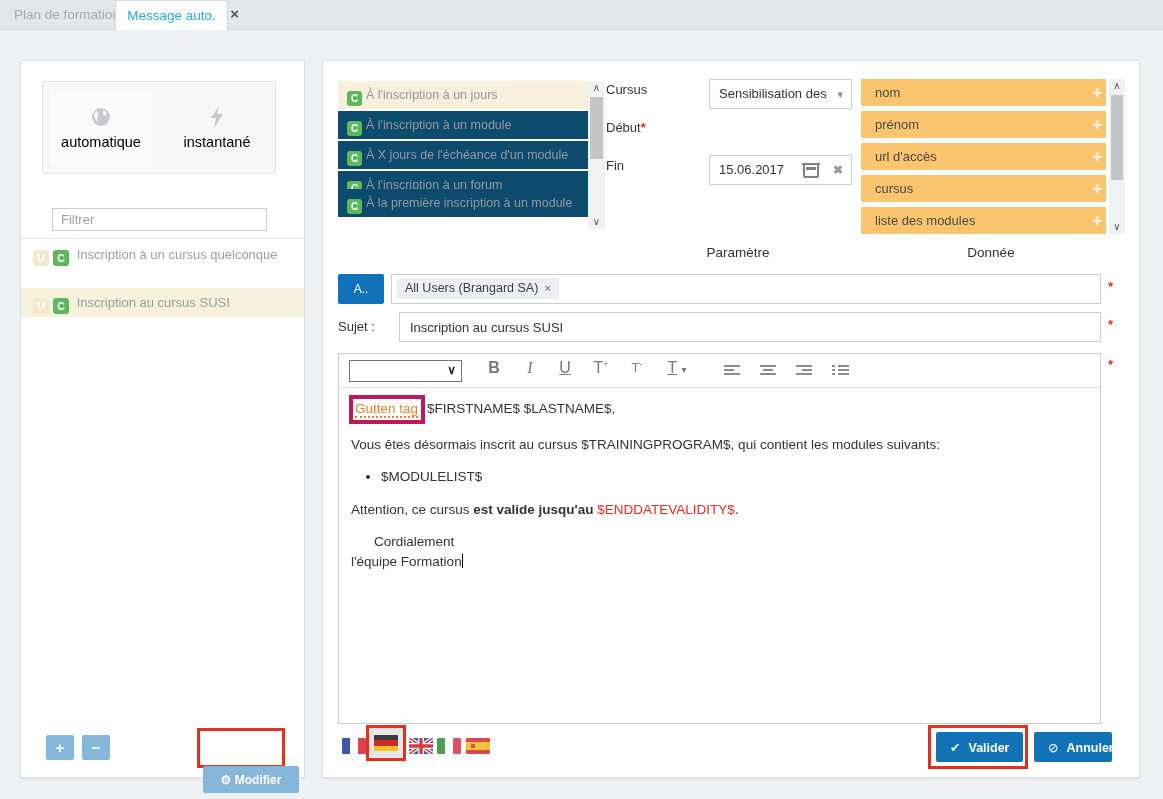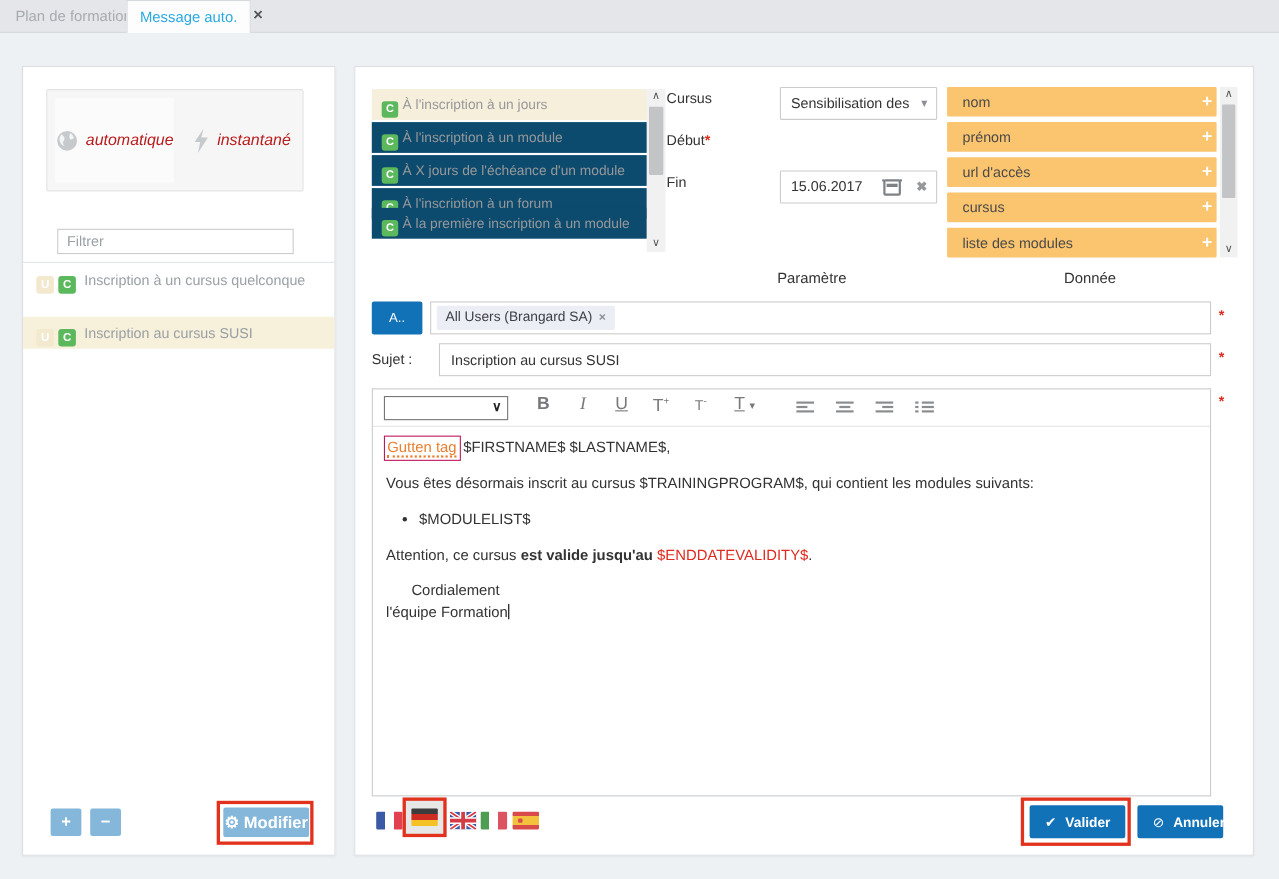--- a/index.html
+++ b/index.html
@@ -14,38 +14,38 @@
   .tab.active { left:115px; width:113px; background:#fdfdfe; color:#2aa9e0; border:1px solid #d7dadd; border-bottom:none; text-align:center; padding:0;}
   .tab-close { position:absolute; right:-12px; top:-2px; font-size:15px; font-weight:bold; color:#555; cursor:pointer; }
 
   
   .panel { position:absolute; background:#fff; border:1px solid #dcdfe3; box-shadow:0 1px 2px rgba(0,0,0,.05); }
   #left-panel { left:20px; top:60px; width:285px; height:718px; }
   #right-panel { left:322px; top:60px; width:818px; height:718px; }
 
   
   .mode-box { position:absolute; left:21px; top:20px; width:234px; height:93px; background:#f6f6f7; border:1px solid #e3e3e5; border-radius:2px; display:flex; }
-  .mode-btn { flex:1; margin:7px; display:flex; align-items:center; justify-content:center; color:#b91c1c; font-size:14.5px; gap:6px;font-style:italic;}
+  .mode-btn { flex:1; margin:7px; display:flex; flex-direction:column; align-items:center; justify-content:center; color:#000000; font-size:14.5px; gap:6px;}
   .mode-btn.sel { background:#fbfbfc; }
   .mode-btn svg { display:block; }
 
   
   .filter-input { position:absolute; left:31px; top:147px; width:215px; height:23px; border:1px solid #ccc; font-size:13px; padding:0 8px; color:#333; font-family:"Liberation Sans",sans-serif;}
   .filter-input::placeholder { color:#9aa0a5; }
   .left-divider { position:absolute; left:0; top:177px; width:283px; border-top:1px solid #e2e4e7; }
   .msg-item { position:absolute; left:0; width:283px; font-size:13px; color:#9aa0a5; padding:6px 10px 6px 12px; line-height:17px;}
   .msg-item.sel { background:#f7f0da; }
   .badge { display:inline-block; width:16px; height:16px; border-radius:3px; color:#fff; font-size:10.5px; font-weight:bold; text-align:center; line-height:16px; margin-right:4px; vertical-align:-3px;}
   .badge-u { background:#f2e9cf; }
   .badge-c { background:#5cb85c; }
 
   
   .sq-btn { position:absolute; width:28px; height:25px; background:#85b7da; color:#fff; border:none; font-size:15px; font-weight:bold; border-radius:2px; cursor:pointer;}
   .red-wrap { position:absolute; border:3px solid #e2311c; }
-  .modif-btn { width:78px; height:27px; background:#85b7da; color:#fff; border:none; border-radius:2px; font-size:15px; font-weight:bold; cursor:pointer; }
+  .modif-btn { width:96px; height:27px; background:#85b7da; color:#fff; border:none; border-radius:2px; font-size:12px; font-weight:bold; cursor:pointer;margin-top:32px; }
 
   
   .mt-item { position:absolute; left:15px; width:250px; height:28px; background:#0c4a6e; font-size:12.5px; color:#97989a; line-height:28px; padding-left:9px; white-space:nowrap;}
   .mt-item.sel { background:#f6efdb; }
   .mt-item .badge { width:15px; height:15px; line-height:15px; font-size:10px; }
   .vscroll { position:absolute; background:#f1f1f2; }
   .vs-arrow { position:absolute; left:0; width:100%; text-align:center; color:#555; font-size:10px; height:14px; line-height:14px;}
   .vs-thumb { position:absolute; left:2px; right:2px; background:#c3c4c6; border-radius:1px;}
   .caption { position:absolute; font-size:13.5px; color:#333; text-align:center; }
 
@@ -81,21 +81,21 @@
   .tb sup { font-size:9px; }
   .alg { position:absolute; top:11px; width:16px; height:12px; cursor:pointer;}
   .alg i { display:block; height:2px; background:#8a8d90; margin-bottom:2px;}
   .alg.l i:nth-child(2){width:62%;} .alg.c i:nth-child(2){width:62%;margin:0 auto 2px;} .alg.r i:nth-child(2){width:62%;margin-left:38%;}
   .lst { position:absolute; top:11px; width:17px; height:12px; cursor:pointer;}
   .lst i { display:block; height:2px; background:#8a8d90; margin-bottom:2px; margin-left:6px; position:relative;}
   .lst i:before { content:""; position:absolute; left:-6px; top:0; width:3px; height:2px; background:#8a8d90;}
   .ed-body { position:absolute; left:0; top:34px; right:0; bottom:0; padding:9px 12px; font-size:13.5px; color:#333; line-height:1.45; cursor:text;}
   .ed-body p { margin-bottom:13px; }
   .ed-body ul { margin:0 0 13px 30px; }
-  .hl-wrap { display:inline-block; border:1px solid #be185d; padding:0 3px 1px 2px; margin:-2px 2px -2px -2px;}
+  .hl-wrap { display:inline-block; border:4px solid #be185d; padding:0 3px 1px 2px; margin:-2px 2px -2px -2px;}
   .hl { color:#e87f2f; border-bottom:2px dotted #e87f2f; }
   .redtxt { color:#e02b20; }
   .caret { display:inline-block; width:1px; height:14px; background:#000; vertical-align:-2px;}
 
   
   .flag { position:absolute; width:24px; height:16px; display:inline-block; cursor:pointer; border-radius:1px;}
   .flag-fr { background:linear-gradient(to right,#3b59a5 0 33%,#fff 33% 66%,#e2414f 66%);}
   .flag-de { background:linear-gradient(to bottom,#3c3c3c 0 33%,#ce2b23 33% 66%,#f4c224 66%);}
   .flag-it { background:linear-gradient(to right,#4d9e52 0 33%,#fff 33% 66%,#dd5261 66%);}
   .flag-es { background:linear-gradient(to bottom,#d94b4b 0 25%,#f3c13c 25% 75%,#d94b4b 75%);}

